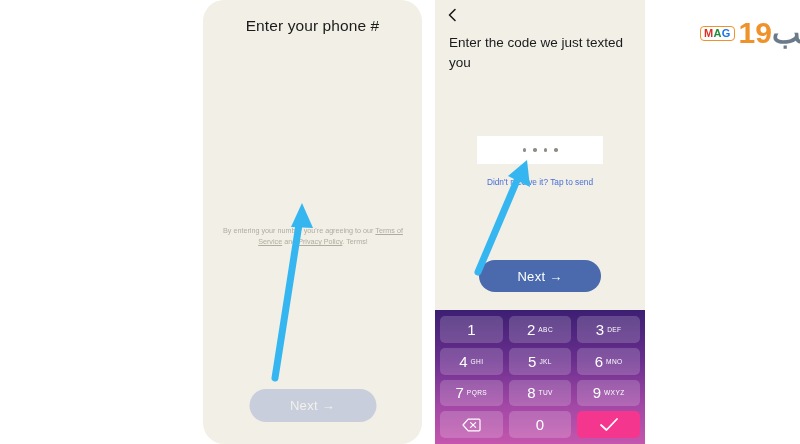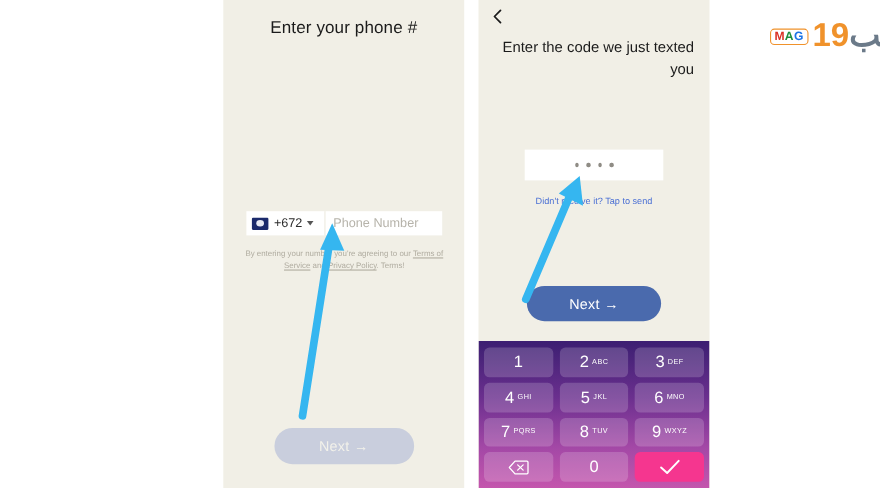--- a/index.html
+++ b/index.html
@@ -16,20 +16,21 @@
   }
 
   
   #screen-phone {
     position: absolute;
     left: 203px;
     top: 0;
     width: 219px;
     height: 444px;
     background: #f1efe6;
+    border-radius: 21px;
   }
   #phone-title {
     position: absolute;
     top: 17px;
     left: 0;
     width: 100%;
     text-align: center;
     font-size: 15.5px;
     color: #1b1b1b;
     letter-spacing: .1px;
@@ -140,21 +141,21 @@
     left: 10px;
     top: 7px;
     width: 16px;
     height: 16px;
   }
   #code-title {
     position: absolute;
     top: 33px;
     left: 14px;
     width: 182px;
-    text-align: right;
+    text-align: left;
     font-size: 13.5px;
     line-height: 20px;
     color: #1b1b1b;
   }
   #code-field {
     position: absolute;
     left: 42px;
     top: 136px;
     width: 126px;
     height: 28px;
@@ -266,30 +267,20 @@
   #wordmark .gray { color: #6b7a89; }
   #wordmark .orange { color: #f0922b; }
 </style>
 </head>
 <body>
 
 <div id="screen-phone">
 
   <div id="phone-title">Enter your phone #</div>
 
-  <div id="phone-input-row">
-    <div class="country-box">
-      <span class="flag"></span>
-      <span class="country-code">+672</span>
-      <span class="caret"></span>
-    </div>
-    <div class="num-box">
-      <span class="num-placeholder">Phone Number</span>
-    </div>
-  </div>
 
   <div id="legal">
     <span>By entering your number you're agreeing to our </span><a href="#">Terms of Service</a><span> and </span><a href="#">Privacy Policy</a><span>. Terms!</span>
   </div>
 
   <button id="phone-next">Next →</button>
 </div>
 
 <div id="screen-code">
 

